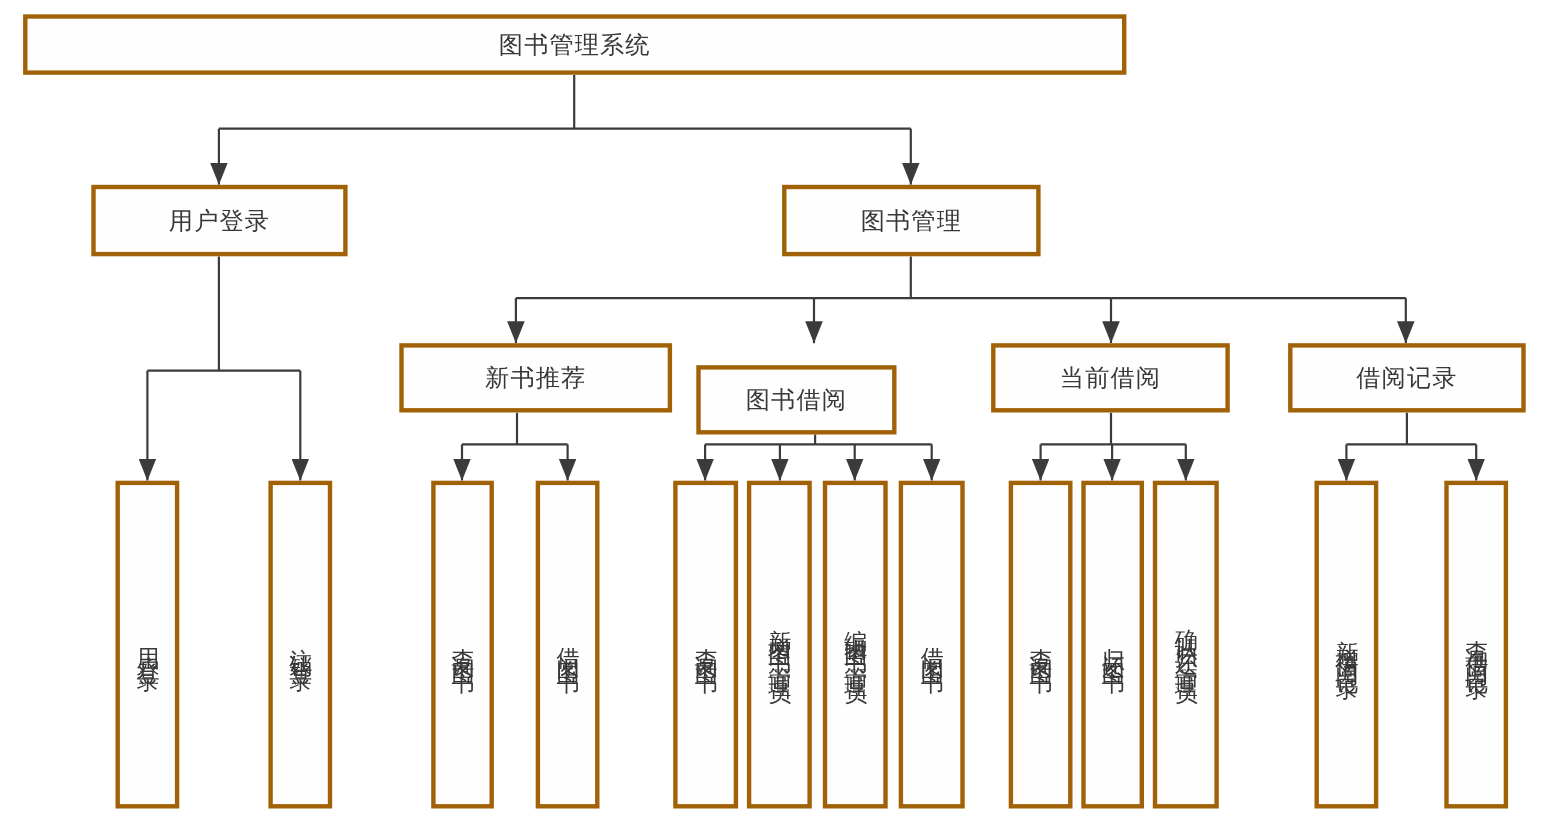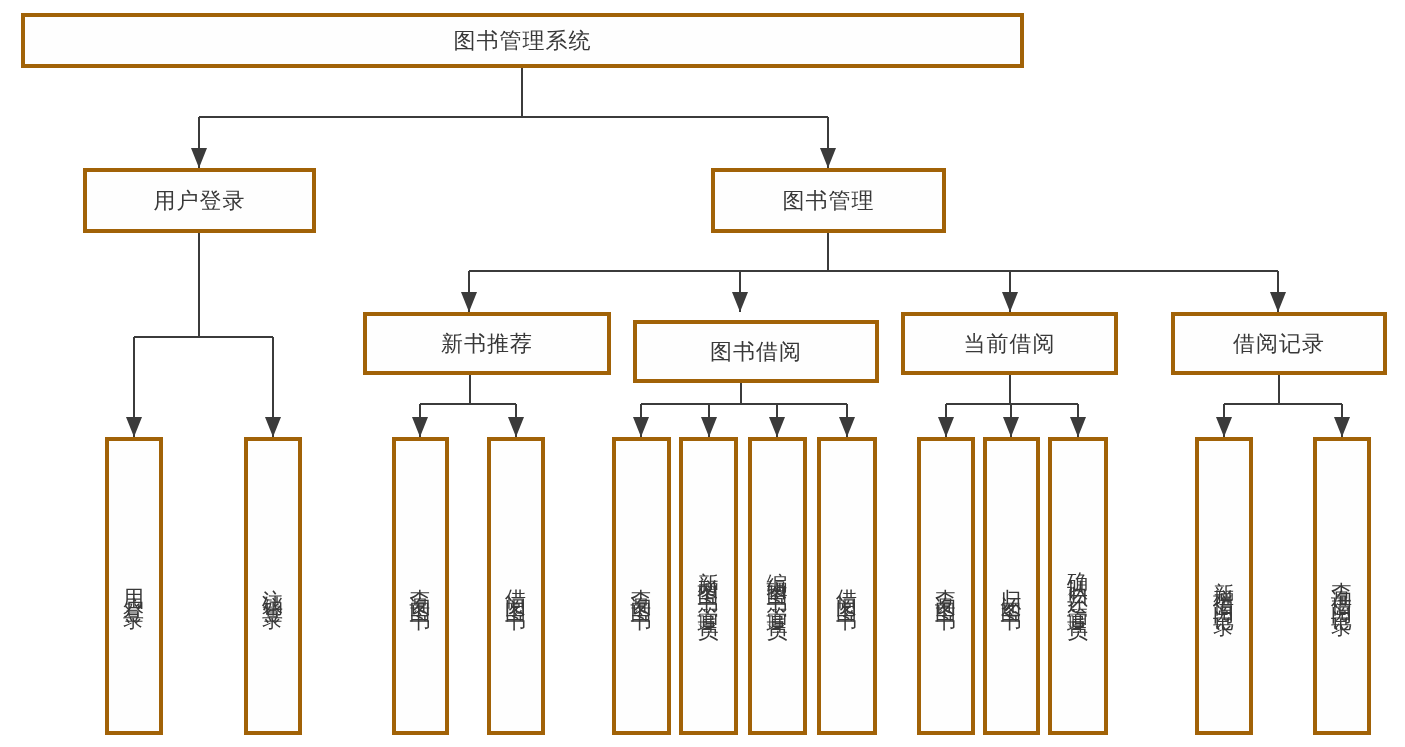--- a/index.html
+++ b/index.html
@@ -94,21 +94,21 @@
       <line x1="1342" y1="404" x2="1342" y2="437" marker-end="url(#ah)"></line>
     </g>
   </svg>
 
   <div class="node h" style="left:21px; top:13px; width:1003px; height:55px;">图书管理系统</div>
 
   <div class="node h" style="left:83px; top:168px; width:233px; height:65px;">用户登录</div>
   <div class="node h" style="left:711px; top:168px; width:235px; height:65px;">图书管理</div>
 
   <div class="node h" style="left:363px; top:312px; width:248px; height:63px;">新书推荐</div>
-  <div class="node h" style="left:633px; top:320px; width:246px; height:63px;">图书借阅</div>
+  <div class="node h" style="left:633px; top:332px; width:182px; height:63px;">图书借阅</div>
   <div class="node h" style="left:901px; top:312px; width:217px; height:63px;">当前借阅</div>
   <div class="node h" style="left:1171px; top:312px; width:216px; height:63px;">借阅记录</div>
 
   <div class="node v" style="left:105px; width:58px;">用户登录</div>
   <div class="node v" style="left:244px; width:58px;">注销登录</div>
 
   <div class="node v" style="left:392px; width:57px;">查询图书</div>
   <div class="node v" style="left:487px; width:58px;">借阅图书</div>
 
   <div class="node v" style="left:612px; width:59px;">查询图书</div>

